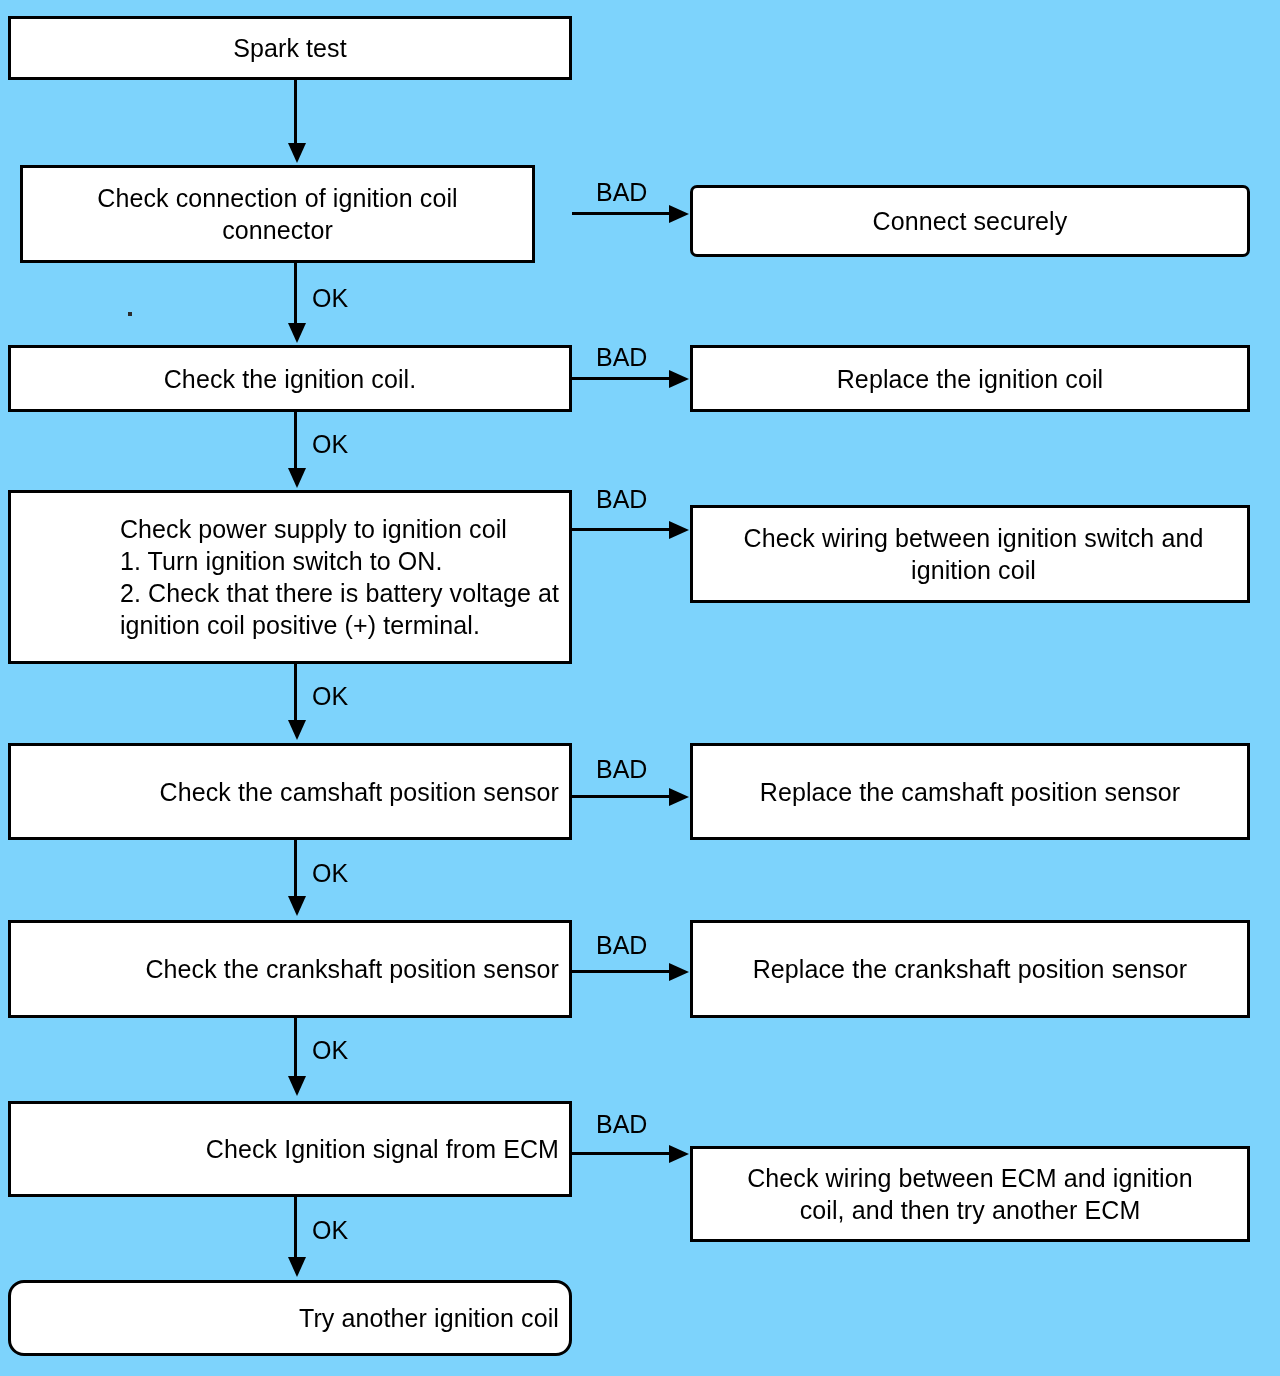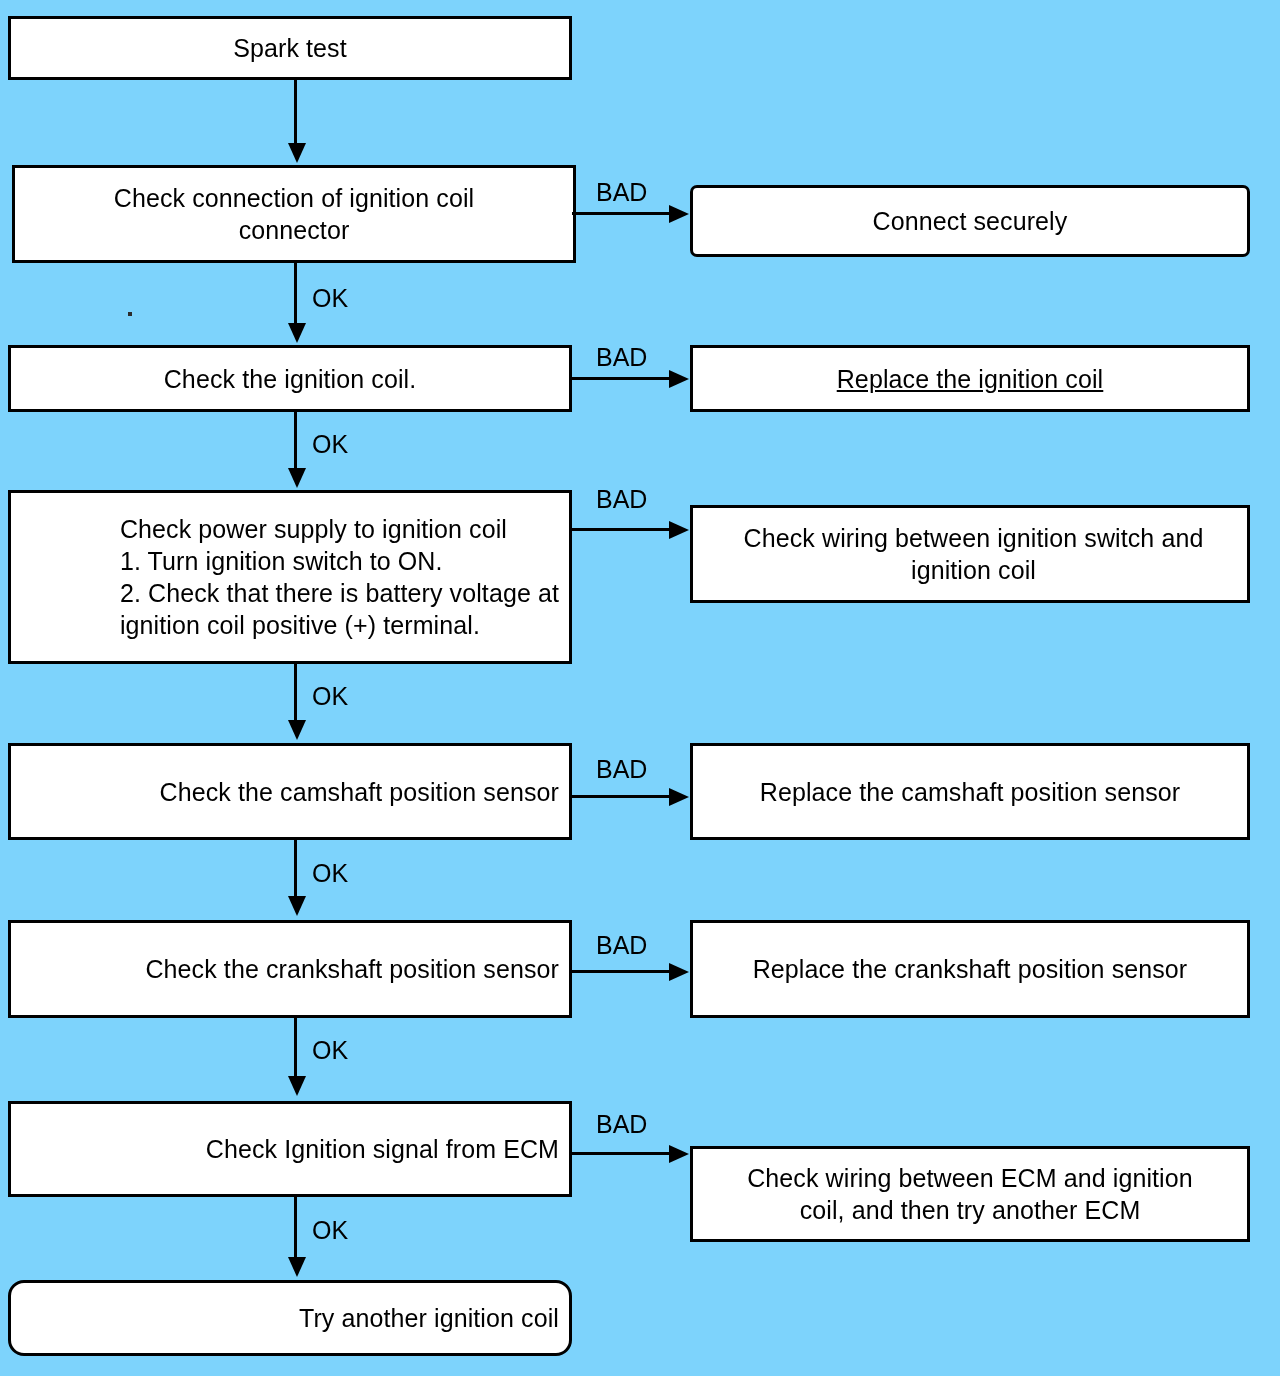--- a/index.html
+++ b/index.html
@@ -86,21 +86,21 @@
 
 <div id="canvas">
 
   <div class="node" style="left:8px; top:16px; width:564px; height:64px;">
     <span class="txt">Spark test</span>
   </div>
 
   <div class="vline" style="left:294px; top:80px; height:65px;"></div>
   <div class="arrow-down" style="left:288px; top:143px;"></div>
 
-  <div class="node" style="left:12px; top:165px; width:564px; height:98px;">
+  <div class="node" style="left:20px; top:165px; width:515px; height:98px;">
     <span class="txt">Check connection of ignition coil
 connector</span>
   </div>
 
   <div class="hline" style="left:572px; top:212px; width:100px;"></div>
   <div class="arrow-right" style="left:669px; top:205px;"></div>
   <div class="edge-label" style="left:596px; top:180px;">BAD</div>
 
   <div class="node" style="left:690px; top:185px; width:560px; height:72px;border-radius:7px;">
     <span class="txt">Connect securely</span>
@@ -112,21 +112,21 @@
   <div class="speck" style="left:128px; top:312px;"></div>
 
   <div class="node" style="left:8px; top:345px; width:564px; height:67px;">
     <span class="txt">Check the ignition coil.</span>
   </div>
 
   <div class="hline" style="left:572px; top:377px; width:100px;"></div>
   <div class="arrow-right" style="left:669px; top:370px;"></div>
   <div class="edge-label" style="left:596px; top:345px;">BAD</div>
 
-  <div class="node" style="left:690px; top:345px; width:560px; height:67px;text-decoration:underline;">
+  <div class="node" style="left:690px; top:345px; width:560px; height:67px;">
     <span class="txt">Replace the ignition coil</span>
   </div>
 
   <div class="vline" style="left:294px; top:412px; width:3px; height:58px;"></div>
   <div class="arrow-down" style="left:288px; top:468px;"></div>
   <div class="edge-label" style="left:312px; top:432px;">OK</div>
 
   <div class="node left-align" style="left:8px; top:490px; width:564px; height:174px;">
     <span class="txt">Check power supply to ignition coil
 1. Turn ignition switch to ON.

